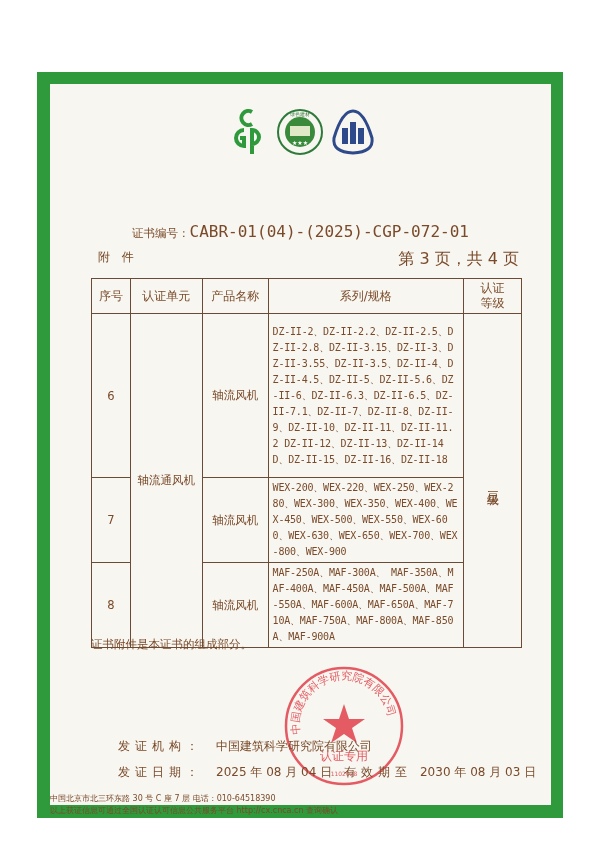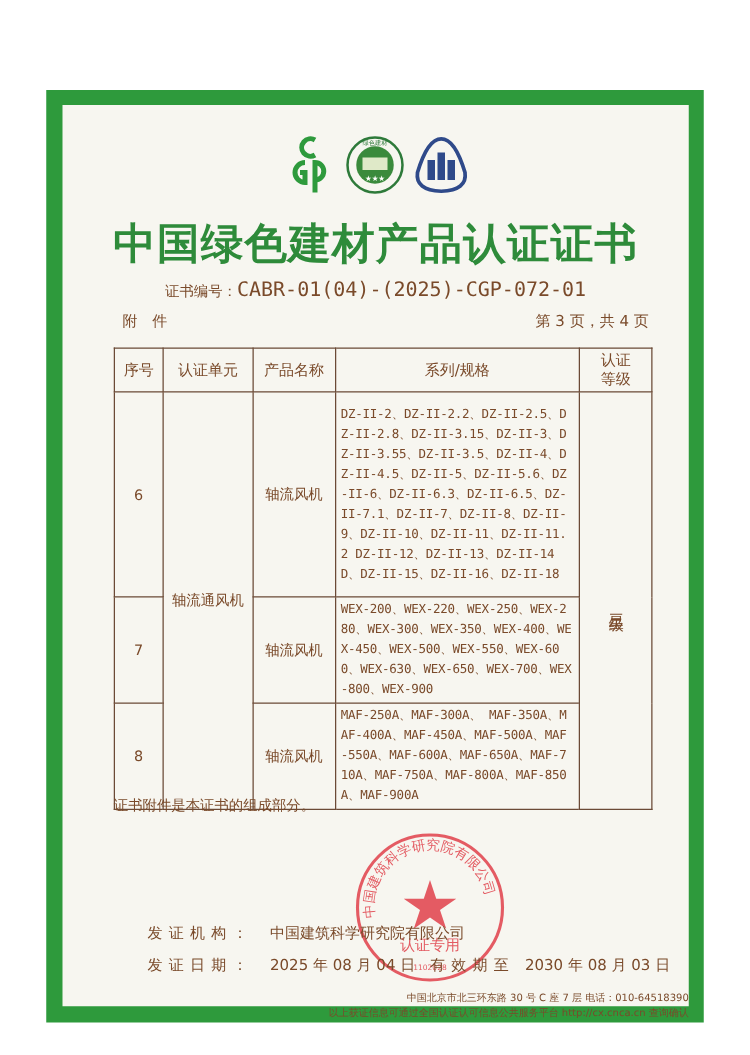--- a/index.html
+++ b/index.html
@@ -22,40 +22,40 @@
       position: absolute; left: 0; right: 0; top: 88px; text-align: center;
       font-family: "DejaVu Serif", "Liberation Serif", serif; font-weight: bold;
       font-size: 34px; color: #2e8b3a; letter-spacing: 1px;
     }
     .certno {
       position: absolute; left: 0; right: 0; top: 138px; text-align: center;
       font-size: 11.5px; color: #7a4a2a;
     }
     .certno .mono { font-family: "DejaVu Sans Mono", "Liberation Mono", monospace; font-size: 16px; }
     .attach { position: absolute; left: 48px; top: 165px; font-size: 12px; letter-spacing: 4px; }
-    .pageinfo { position: absolute; right: 32px; top: 165px; font-size: 12px; }
+    .pageinfo { position: absolute; right: 32px; top: 165px; font-size: 16px; }
     table.spec {
       position: absolute; left: 41px; top: 194px; width: 431px;
       border-collapse: collapse; font-size: 11.5px; color: #7a4a2a;
     }
     table.spec td, table.spec th {
       border: 1px solid #6b4a36; text-align: center; vertical-align: middle; font-weight: normal; padding: 0;
     }
     table.spec th { height: 34px; font-size: 12px; line-height: 15px; }
     td.spec-cell {
       text-align: left !important; padding: 2px 4px !important;
       font-family: "DejaVu Sans Mono", "Liberation Mono", monospace; font-size: 10px; line-height: 16px;
       letter-spacing: -0.2px; word-break: break-all;
     }
     .grade { writing-mode: vertical-rl; font-size: 12px; letter-spacing: 1px; }
     .note { position: absolute; left: 41px; top: 553px; font-size: 11.5px; }
     .issuer-row { position: absolute; left: 68px; font-size: 12px; }
     .issuer-row .lbl { display: inline-block; width: 98px; letter-spacing: 5px; font-family: Liberation Mono, monospace; }
     .stamp { position: absolute; left: 232px; top: 580px; width: 124px; height: 124px; }
-    .footer { position: absolute; left: 0; right: 0; text-align: right; font-size: 8px; color: #7a4a2a; }
+    .footer { position: absolute; left: 0; right: 0; text-align: left; font-size: 8px; color: #7a4a2a; }
   </style>
 </head>
 <body>
 
 <div class="frame">
   <div class="paper">
 
     <div class="logos">
       <svg width="44" height="48" viewBox="0 0 44 48">
         <path d="M26 4 A7 7 0 1 0 26 16" fill="none" stroke="#2e9a3c" stroke-width="4"></path>
@@ -70,21 +70,20 @@
         <text x="24" y="8" font-size="5" fill="#2e7a3a" text-anchor="middle">绿色建材</text>
       </svg>
       <svg width="46" height="48" viewBox="0 0 46 48">
         <path d="M23 3 Q34 3 42 30 Q44 44 23 45 Q2 44 4 30 Q12 3 23 3 Z" fill="#f7f6f0" stroke="#2f4a8a" stroke-width="3"></path>
         <rect x="12" y="20" width="6" height="16" fill="#2f4a8a"></rect>
         <rect x="20" y="14" width="6" height="22" fill="#2f4a8a"></rect>
         <rect x="28" y="20" width="6" height="16" fill="#2f4a8a"></rect>
       </svg>
     </div>
 
-    <div class="title">中国绿色建材产品认证证书</div>
 
     <div class="certno">
       <span>证书编号：</span><span class="mono">CABR-01(04)-(2025)-CGP-072-01</span>
     </div>
 
     <div class="attach">附 件</div>
     <div class="pageinfo">第 3 页，共 4 页</div>
 
     <table class="spec">
       <colgroup>

